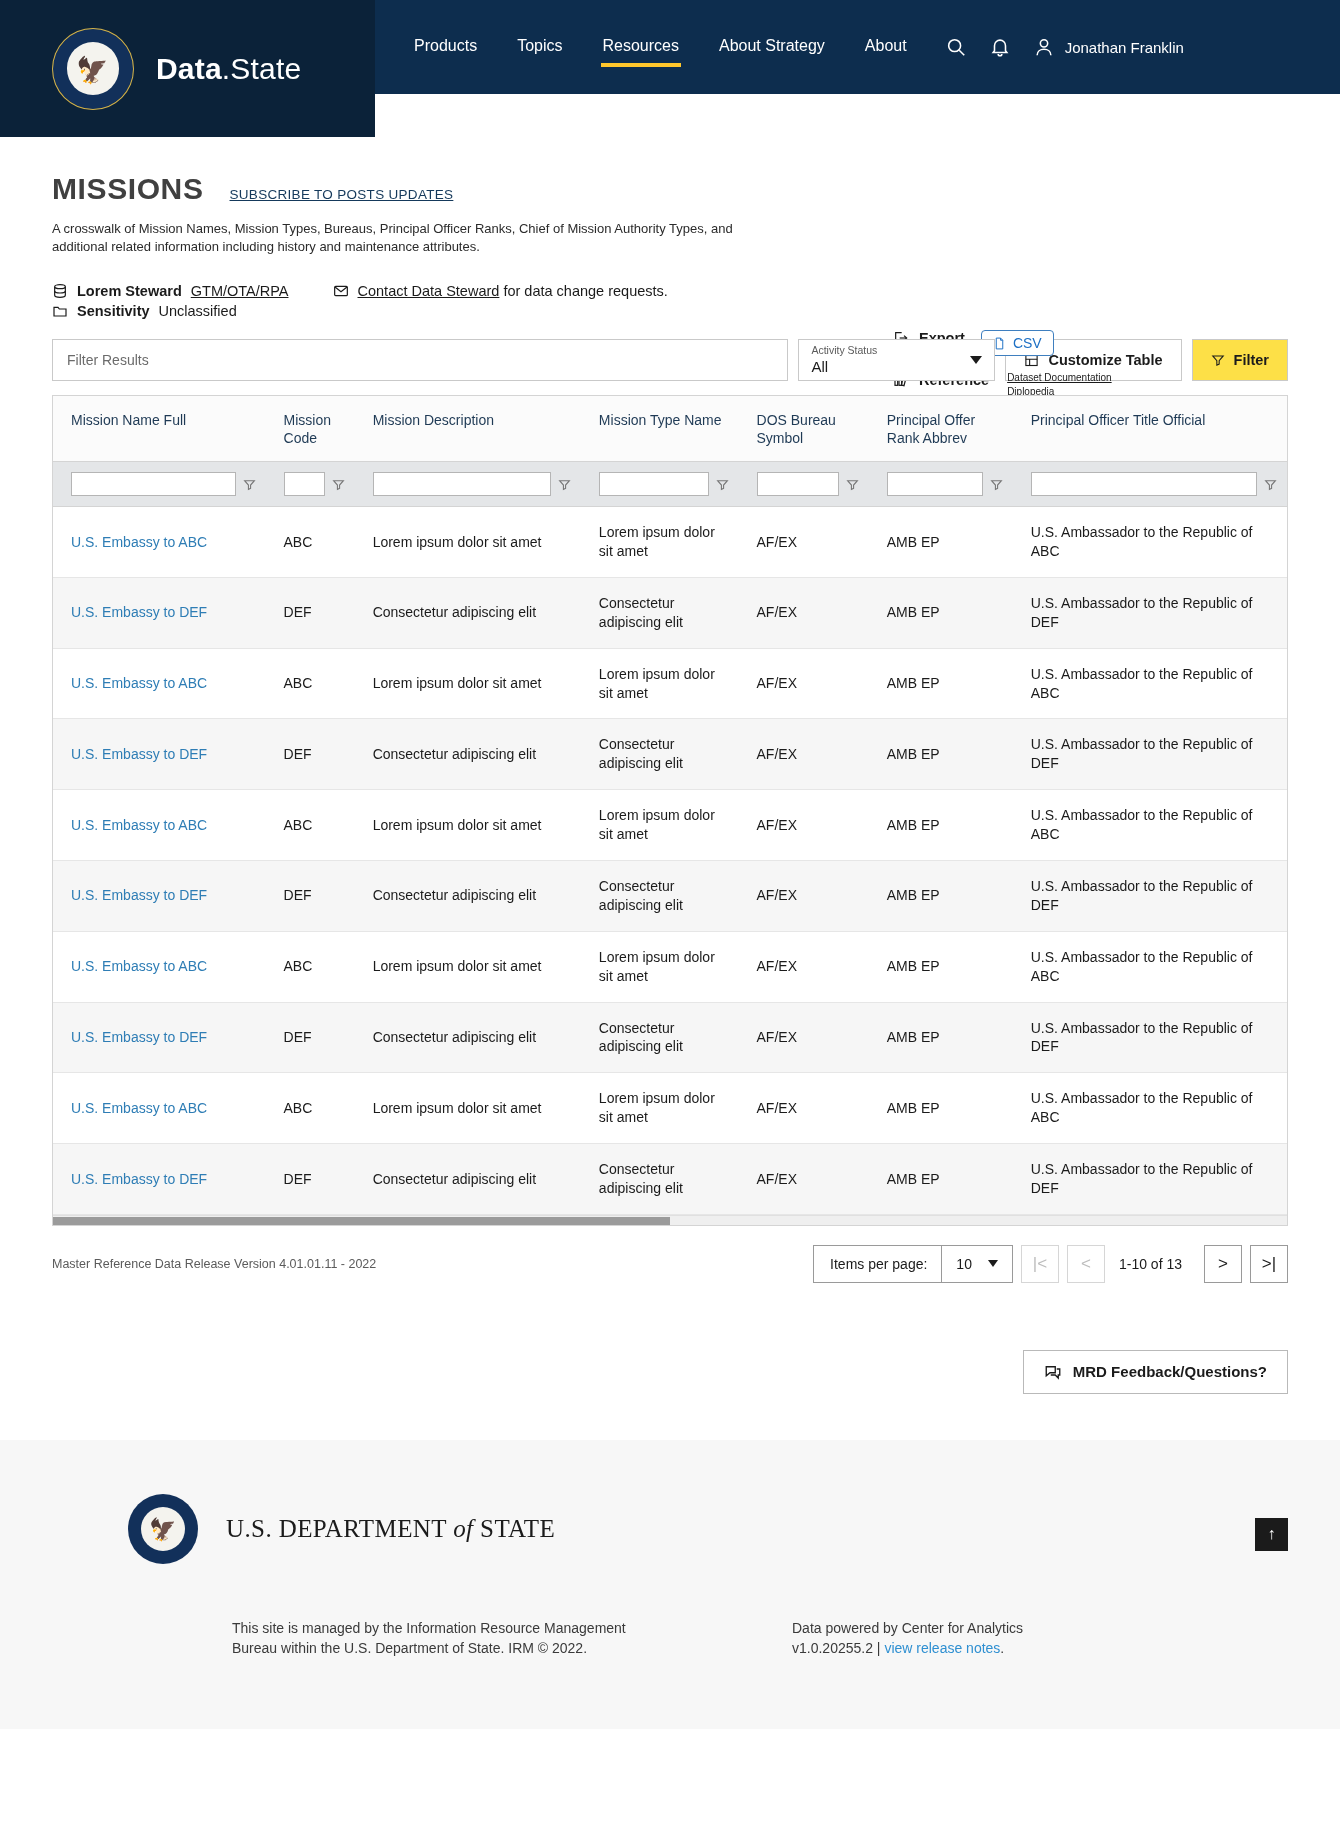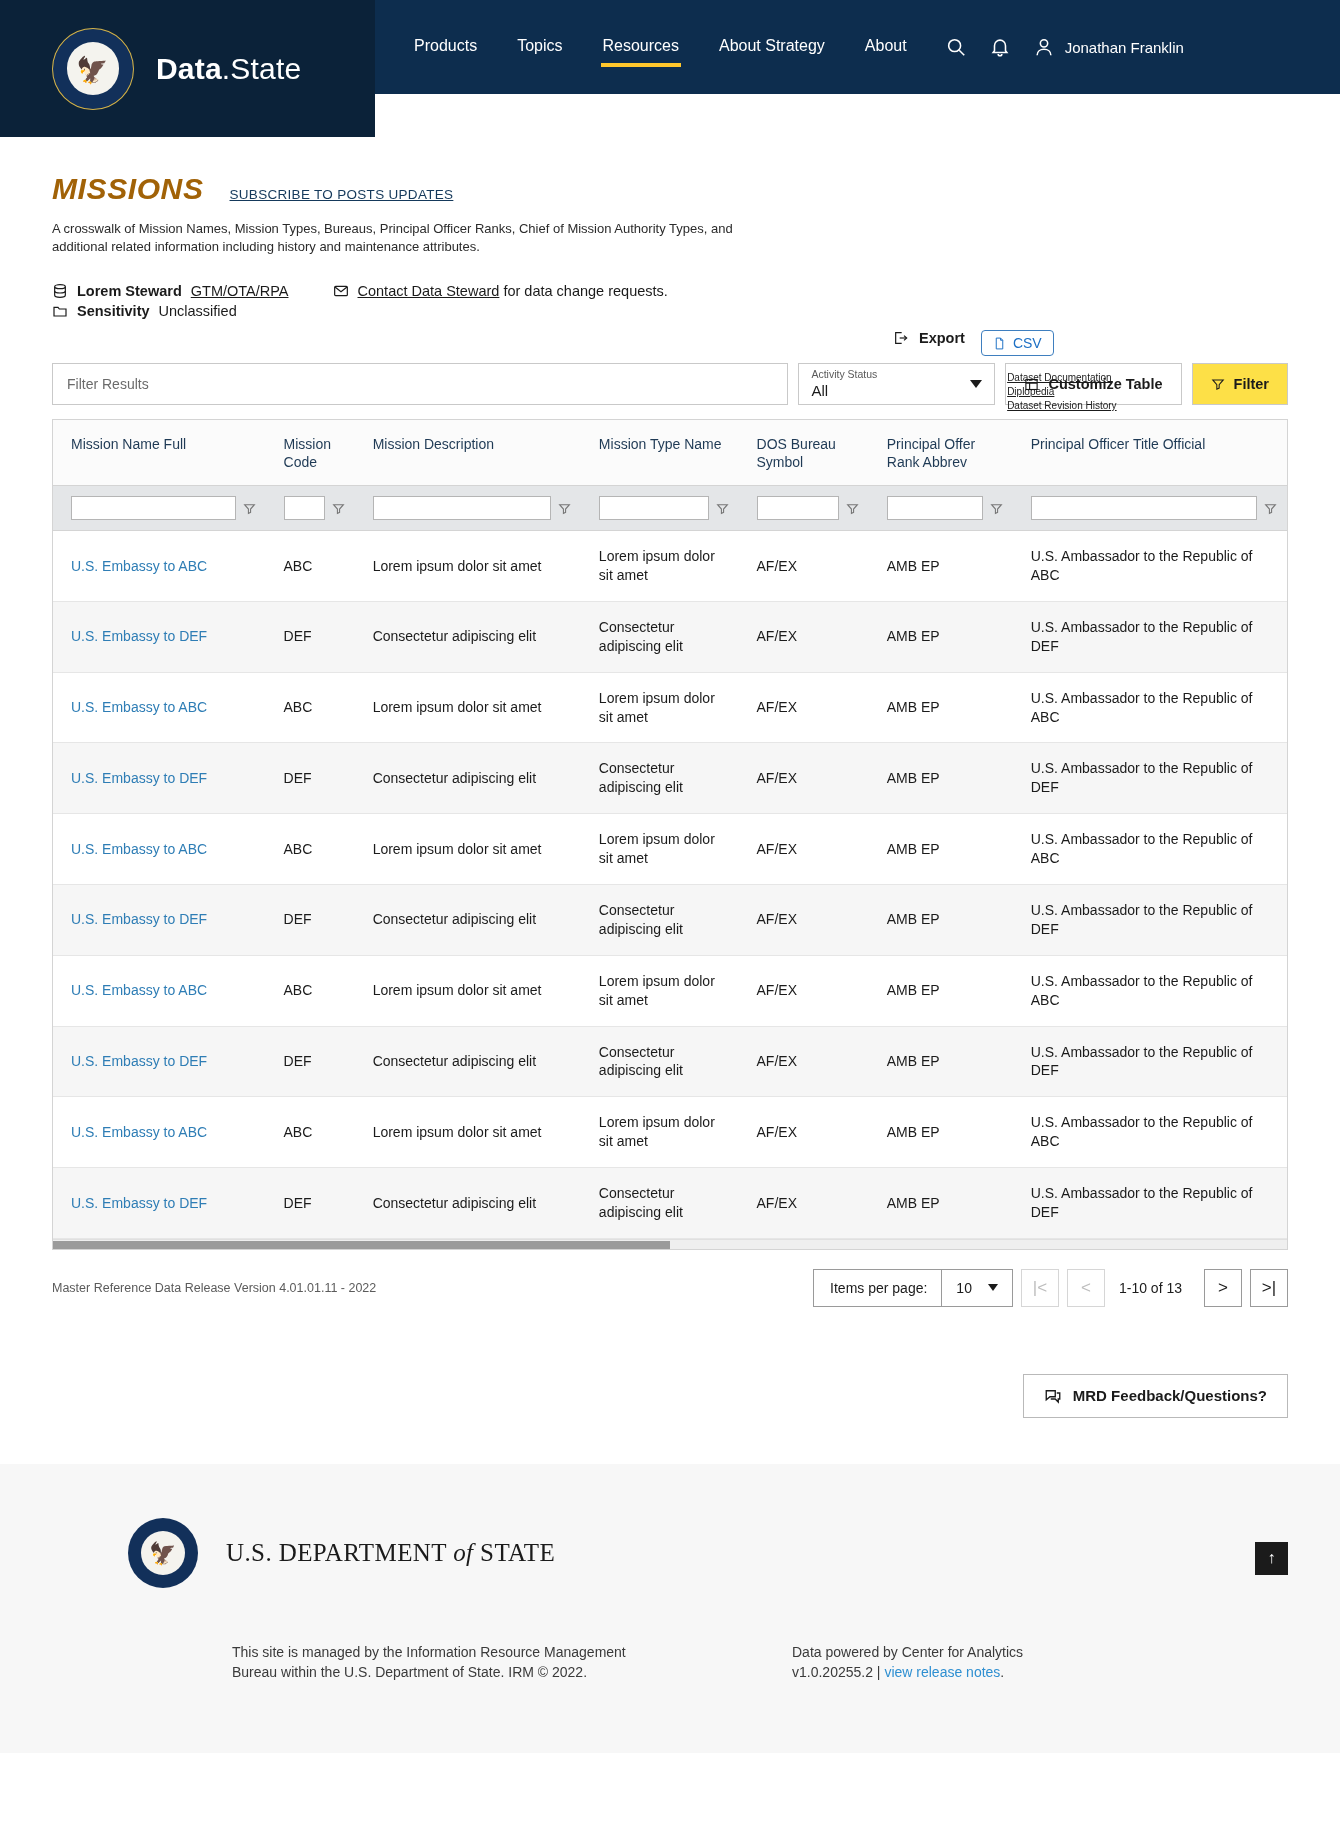--- a/index.html
+++ b/index.html
@@ -110,22 +110,21 @@
   .title-row {
     display: flex;
     align-items: baseline;
     gap: 26px;
     padding-top: 78px;
   }
   .page-title {
     font-size: 30px;
     font-weight: 700;
     letter-spacing: .6px;
-    color: #a16207;
-    font-style: italic;
+    color: #404040;
   }
   .subscribe-link {
     font-size: 13.5px;
     letter-spacing: .3px;
     color: #15395b;
     text-decoration: underline;
     cursor: pointer;
   }
   .page-desc {
     margin-top: 14px;
@@ -181,21 +180,21 @@
   .ref-links { display: flex; flex-direction: column; gap: 3px; margin-left: 8px; }
   .ref-links a {
     color: #1b1b1b;
     font-size: 10px;
     text-decoration: underline;
     cursor: pointer;
   }
 
   
   .filter-bar {
-    margin-top: 44px;
+    margin-top: 20px;
     display: flex;
     align-items: stretch;
     gap: 10px;
     height: 42px;
   }
   .filter-input {
     flex: 1 1 auto;
     border: 1px solid #c9c9c9;
     background: #fff;
     padding: 0 14px;

